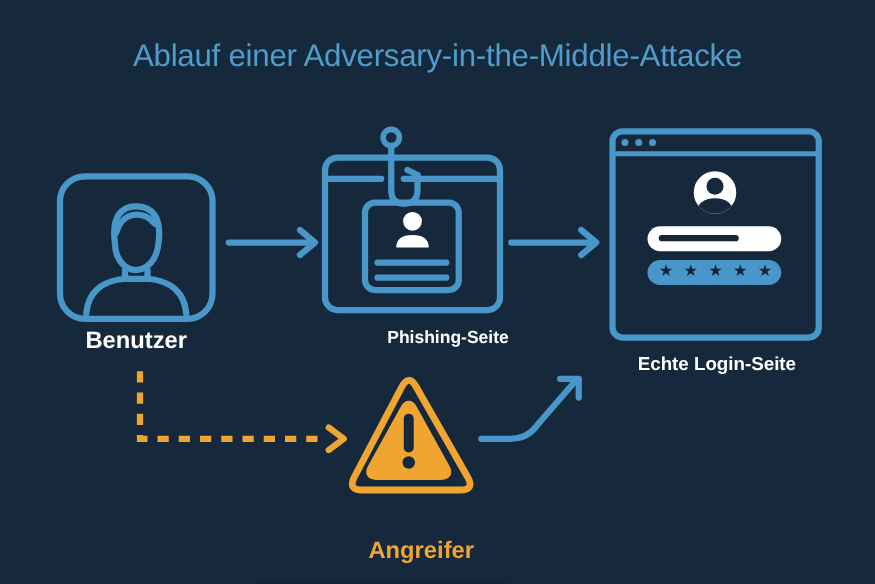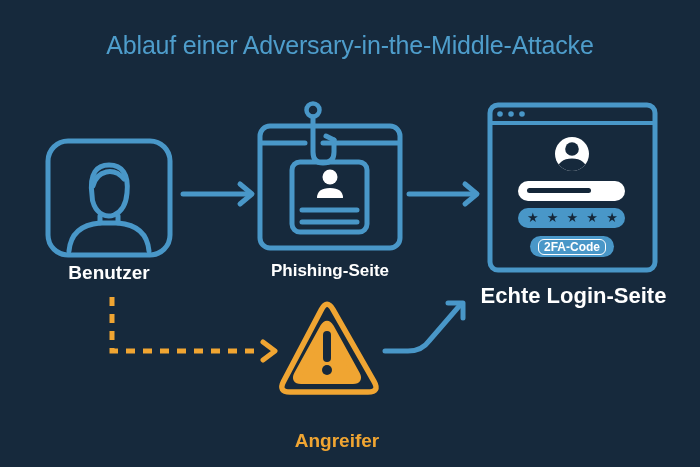--- a/index.html
+++ b/index.html
@@ -17,22 +17,22 @@
   }
   .abs{position:absolute;}
   #title{
     left:0;top:31px;width:700px;text-align:center;
     font-size:25px;font-weight:400;color:var(--title-blue);letter-spacing:-0.2px;
   }
   .node-label{
     text-align:center;font-weight:700;color:var(--white);font-size:19px;
   }
   #label-user{left:44px;top:262px;width:130px;}
-  #label-phishing{left:253px;top:261px;width:154px;font-size:17px;}
-  #label-login{left:475px;top:283px;width:197px;font-size:22px;}
+  #label-phishing{left:253px;top:261px;width:154px;font-size:14px;text-align:right;}
+  #label-login{left:475px;top:283px;width:197px;font-size:15px;}
   #label-attacker{left:276px;top:404px;width:122px;color:var(--orange);margin-top:26px;}
   
   #username-pill{
     left:518px;top:181px;width:107px;height:20px;background:var(--white);
     border-radius:10px;
   }
   #username-line{
     position:absolute;left:9px;top:7px;width:64px;height:5px;border-radius:3px;
     background:var(--navy);
   }
@@ -130,23 +130,20 @@
         <path d="M71,72 Q73,58.5 87,58.5 Q101,58.5 103,72 Z"></path>
       </g>
     </g>
   </svg>
   <div id="username-pill" class="abs">
     <div id="username-line"></div>
   </div>
   <div id="password-pill" class="abs">
     <span>★ ★ ★ ★ ★</span>
   </div>
-  <div id="tfa-badge" class="abs">
-    <span>2FA-Code</span>
-  </div>
   <div id="label-login" class="abs node-label">Echte Login-Seite</div>
 
   <svg class="abs" style="left:270px;top:292px" width="120" height="110" viewBox="0 0 120 110">
     <path d="M62.9,17.4 L104.1,89.6 Q110,100 98,100 L20,100 Q8,100 13.6,89.4 L51.4,17.6 Q57,7 62.9,17.4 Z" fill="none" stroke="#F0A532" stroke-width="5.5" stroke-linejoin="round"></path>
     <path d="M59.9,35.3 L86.1,82.7 Q89,88 83,88 L31,88 Q25,88 27.9,82.7 L54.1,35.3 Q57,30 59.9,35.3 Z" fill="#F0A532" stroke="#F0A532" stroke-width="8" stroke-linejoin="round"></path>
     <g>
       <path d="M57,43 L57,66" stroke="#16293C" stroke-width="8" stroke-linecap="round"></path>
       <circle cx="57" cy="78" r="5" fill="#16293C"></circle>
     </g>
   </svg>

